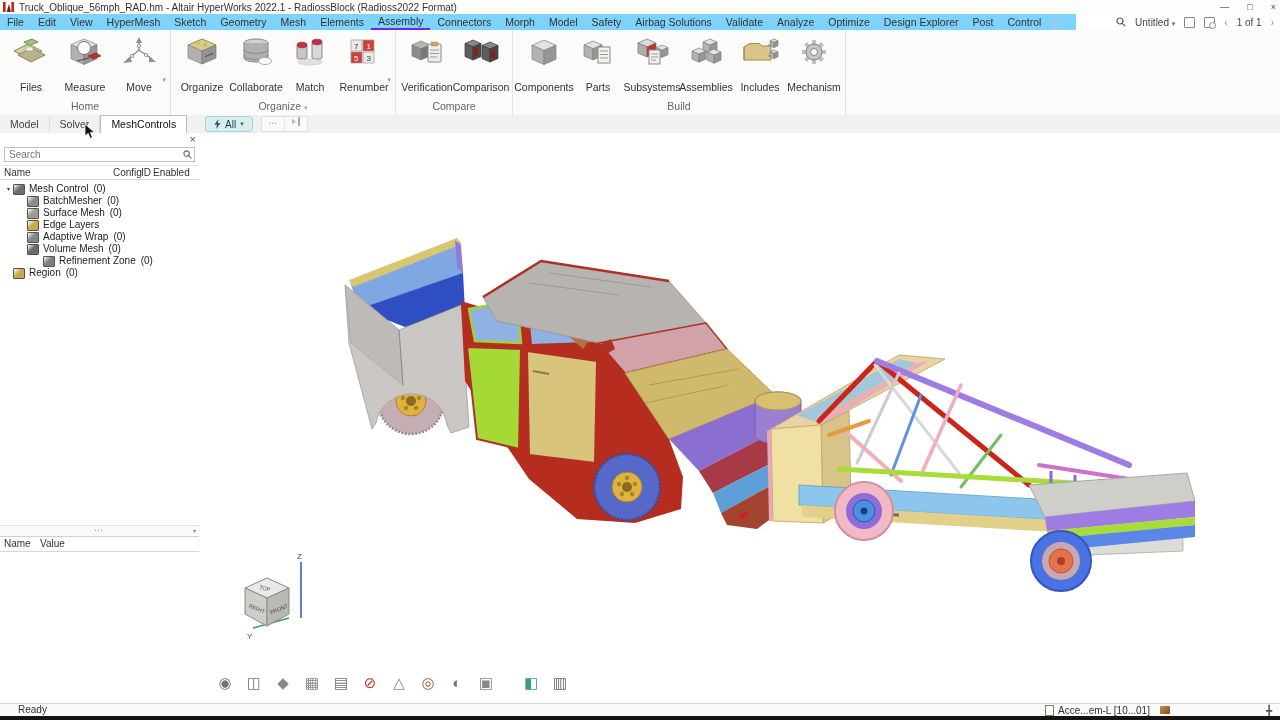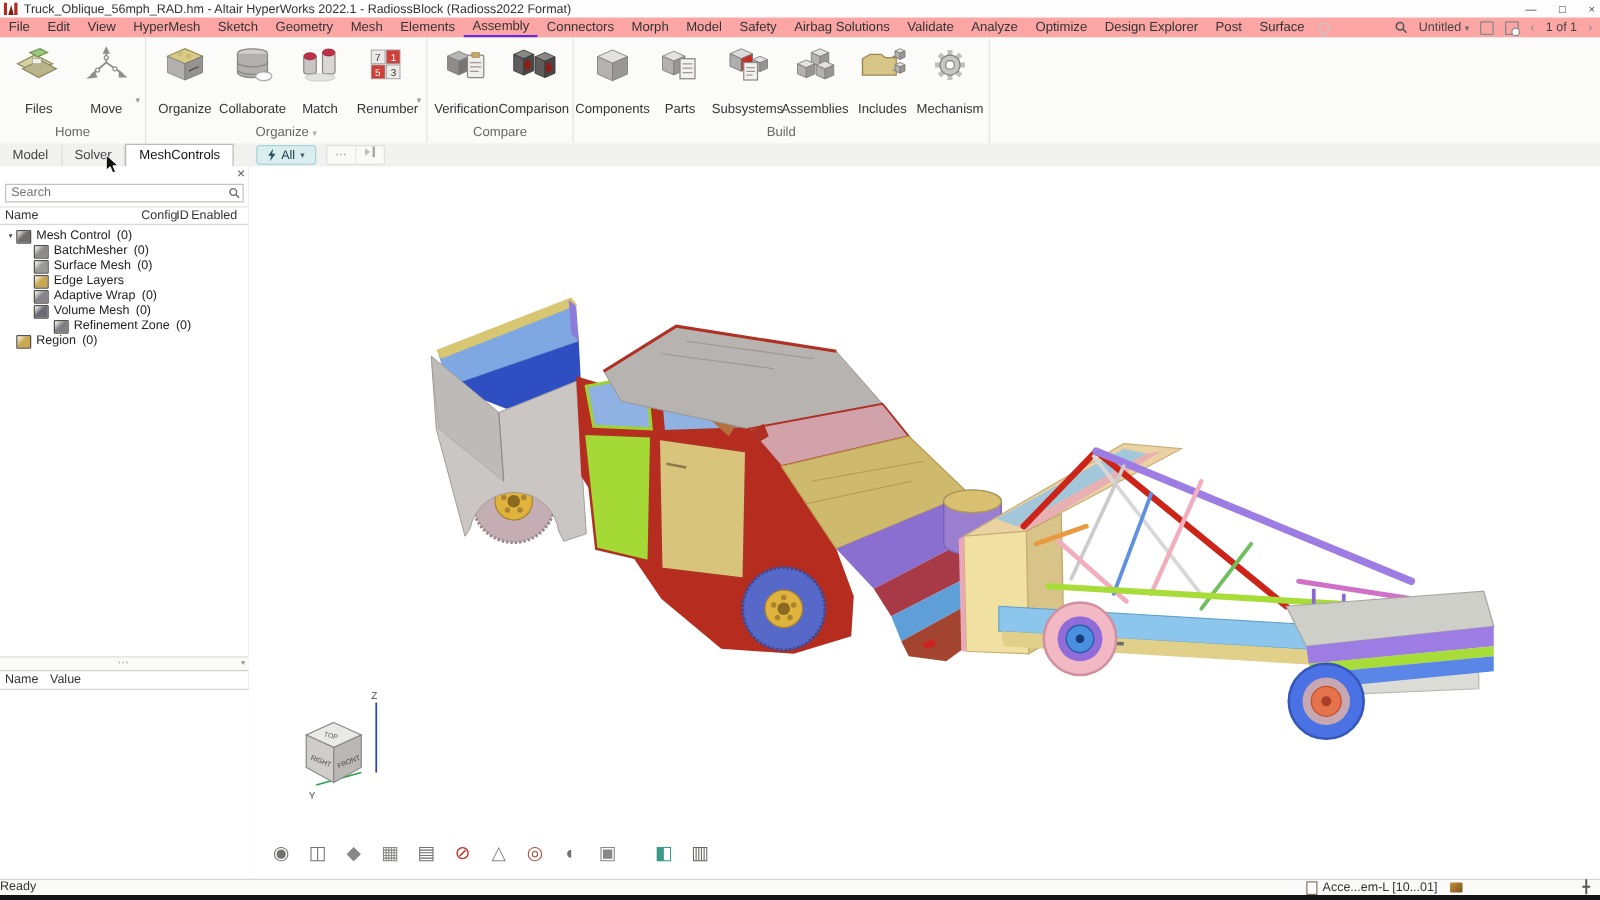--- a/index.html
+++ b/index.html
@@ -6,21 +6,21 @@
   #app{position:relative;width:1280px;height:720px;background:#fff;overflow:hidden;
        font-family:"Liberation Sans","DejaVu Sans",sans-serif;color:#222;
        -webkit-font-smoothing:antialiased;}
   
   .titlebar{position:absolute;left:0;top:0;width:1280px;height:14px;background:#fdfdfd;
             display:flex;align-items:center;font-size:10px;color:#333;}
   .titlebar .logo{width:12px;height:10px;margin:0 4px 0 3px;flex:0 0 auto;}
   .win-btns{position:absolute;right:4px;top:0;display:flex;gap:18px;font-size:9px;color:#444;}
   .win-btns span{cursor:default;line-height:14px;}
   
-  .menubar{position:absolute;left:0;top:14px;width:1280px;height:16px;background:#fca5a5;
+  .menubar{position:absolute;left:0;top:14px;width:1076px;height:16px;background:#7dd3fc;
            display:flex;align-items:center;font-size:10.5px;color:#333;}
   .menubar .mi{padding:0 7px;line-height:14px;height:14px;}
   .menubar .mi.active{border-bottom:2px solid #6d28d9;}
   .menu-right{position:absolute;right:6px;top:14px;height:16px;display:flex;align-items:center;
               gap:9px;font-size:10px;color:#444;}
   .mini-ico{width:9px;height:9px;border:1px solid #888;border-radius:1px;display:inline-block;}
   .mini-ico.clock{position:relative;}
   .mini-ico.clock::after{content:"";position:absolute;right:-2px;bottom:-2px;width:5px;height:5px;
         border:1px solid #888;border-radius:50%;background:#fff;}
   .pin-ico{width:7px;height:7px;border:1px solid #c6c6c6;border-radius:50%;position:relative;margin-left:4px;}
@@ -81,21 +81,21 @@
   
   .viewport{position:absolute;left:199px;top:133px;width:1081px;height:570px;background:#fff;overflow:hidden;}
   .model-svg{position:absolute;left:0;top:0;}
   .viewcube{position:absolute;left:40px;top:415px;}
   .vp-toolbar{position:absolute;left:16px;top:539px;display:flex;align-items:center;gap:9px;}
   .vp-toolbar .vico{width:20px;text-align:center;font-size:15px;line-height:22px;}
   .vp-toolbar .vico.gap{margin-left:16px;}
   
   .statusbar{position:absolute;left:0;top:703px;width:1280px;height:13px;background:#fafaf9;
              border-top:1px solid #d6d6d4;font-size:10px;color:#333;}
-  .statusbar .msg{position:absolute;left:0;top:0;line-height:12px;}
+  .statusbar .msg{position:absolute;left:18px;top:0;line-height:12px;}
   .status-right{position:absolute;right:8px;top:0;height:12px;display:flex;align-items:center;gap:10px;}
   .page-ico{width:7px;height:9px;border:1px solid #8a7a66;background:#fff;display:inline-block;}
   .model-ico{width:10px;height:8px;background:linear-gradient(135deg,#c89040,#7a5020);
              border-radius:1px;display:inline-block;}
   .pan-ico{font-size:10px;color:#555;margin-left:86px;}
   .bottomstrip{position:absolute;left:0;top:716px;width:1280px;height:4px;background:#141414;}
   .cursor{position:absolute;left:84px;top:124px;z-index:60;}
 </style>
 </head>
 <body>
@@ -129,21 +129,21 @@
       <span class="mi">Connectors</span>
       <span class="mi">Morph</span>
       <span class="mi">Model</span>
       <span class="mi">Safety</span>
       <span class="mi">Airbag Solutions</span>
       <span class="mi">Validate</span>
       <span class="mi">Analyze</span>
       <span class="mi">Optimize</span>
       <span class="mi">Design Explorer</span>
       <span class="mi">Post</span>
-      <span class="mi">Surface</span>
+      <span class="mi">Control</span>
       <span class="pin-ico"></span>
     </div>
   <div class="menu-right">
     <svg width="10" height="10" viewBox="0 0 10 10">
       <circle cx="4" cy="4" r="3" fill="none" stroke="#555" stroke-width="1.2"></circle>
       <line x1="6.3" y1="6.3" x2="9.2" y2="9.2" stroke="#555" stroke-width="1.2"></line>
     </svg>
     <span>
       <span>Untitled</span>
       <span style="font-size:7px;color:#666;">▾</span>
@@ -159,20 +159,31 @@
       <div class="rgroup">
         <div class="ritems">
           <div class="ritem">
             <svg viewBox="0 0 40 30">
               <polygon points="3,14 17,7 31,14 17,21" fill="#d6d2a0" stroke="#8a8660"></polygon>
    <polygon points="7,18 21,11 34,18 20,25" fill="#b9b48a" stroke="#8a8660"></polygon>
    <polygon points="13,5 21,2 27,5 19,8.5" fill="#9ec77e" stroke="#6a9650"></polygon>
    <rect x="15" y="10" width="7" height="4" fill="#f2f0e0" stroke="#999" stroke-width="0.5"></rect>
             </svg>
       <span class="rlabel">Files</span>
+          </div>
+          <div class="ritem">
+            <svg viewBox="0 0 40 30">
+              <polygon points="19,2 32,7.72 19,13.44 6,7.72" fill="#e2e2e0" stroke="#807e7c" stroke-width="0.7"></polygon>
+  <polygon points="6,7.72 19,13.44 19,27.439999999999998 6,21.72" fill="#b4b2b0" stroke="#807e7c" stroke-width="0.7"></polygon>
+  <polygon points="19,13.44 32,7.72 32,21.72 19,27.439999999999998" fill="#989694" stroke="#807e7c" stroke-width="0.7"></polygon>
+              <circle cx="19" cy="11" r="6.5" fill="#fbfbfa" stroke="#777"></circle>
+   <polygon points="23,19 31,16 36,19 28,22" fill="#c03028" stroke="#801810" stroke-width="0.6"></polygon>
+   <line x1="12" y1="24" x2="24" y2="21" stroke="#444" stroke-width="1"></line>
+            </svg>
+      <span class="rlabel">Measure</span>
           </div>
           <div class="ritem">
             <svg viewBox="0 0 40 30">
               <g stroke="#8e8e8c" fill="none" stroke-width="1.4">
    <line x1="20" y1="4" x2="20" y2="13"></line>
                 <line x1="20" y1="13" x2="8" y2="23"></line>
                 <line x1="20" y1="13" x2="33" y2="22"></line>
               </g>
    <polygon points="20,0 17,6 23,6" fill="#8e8e8c"></polygon>
               <polygon points="4,26 11,20 13,25" fill="#8e8e8c"></polygon>

